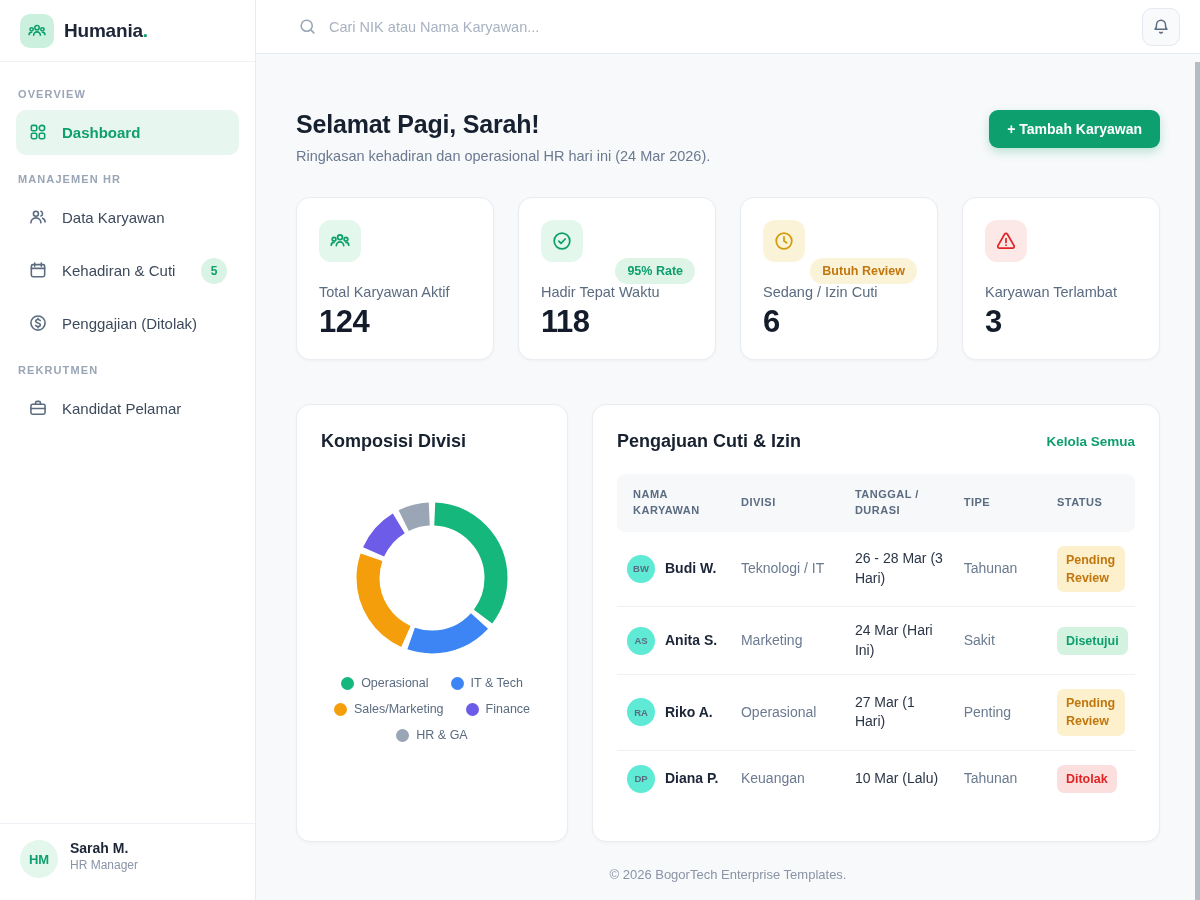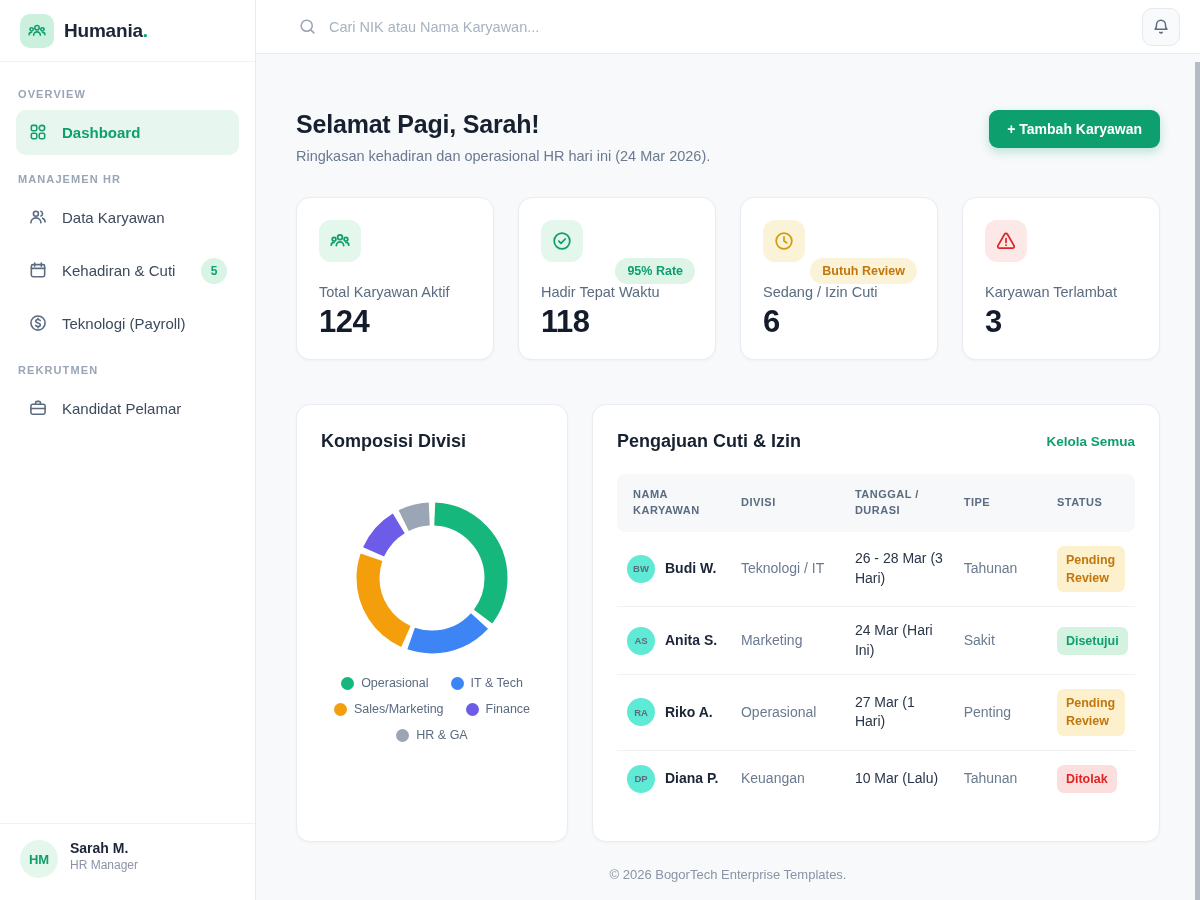--- a/index.html
+++ b/index.html
@@ -164,21 +164,21 @@
       <span class="nlabel">Kehadiran &amp; Cuti</span>
         <span class="nav-badge">5</span>
       </div>
       <div class="nav-item">
         <span class="nicon">
           <svg width="20" height="20" viewBox="0 0 24 24" fill="none" stroke="currentColor" stroke-width="1.9" stroke-linecap="round" stroke-linejoin="round">
             <circle cx="12" cy="12" r="8.5"></circle>
             <path d="M14.7 9.2c-.5-.9-1.5-1.4-2.7-1.4-1.6 0-2.8.9-2.8 2.1 0 1.3 1.2 1.8 2.8 2.1 1.6.3 2.8.8 2.8 2.1 0 1.2-1.2 2.1-2.8 2.1-1.2 0-2.2-.5-2.7-1.4M12 6.2v1.6M12 16.2v1.6"></path>
           </svg>
         </span>
-      <span class="nlabel">Teknologi (Payroll)</span>
+      <span class="nlabel">Penggajian (Ditolak)</span>
       </div>
       <div class="nav-section-label">REKRUTMEN</div>
       <div class="nav-item">
         <span class="nicon">
           <svg width="20" height="20" viewBox="0 0 24 24" fill="none" stroke="currentColor" stroke-width="1.9" stroke-linecap="round" stroke-linejoin="round">
             <rect x="3.5" y="7.5" width="17" height="12" rx="2"></rect>
             <path d="M9 7.5V6a2 2 0 0 1 2-2h2a2 2 0 0 1 2 2v1.5"></path>
             <path d="M3.5 12.5h17"></path>
           </svg>
         </span>

